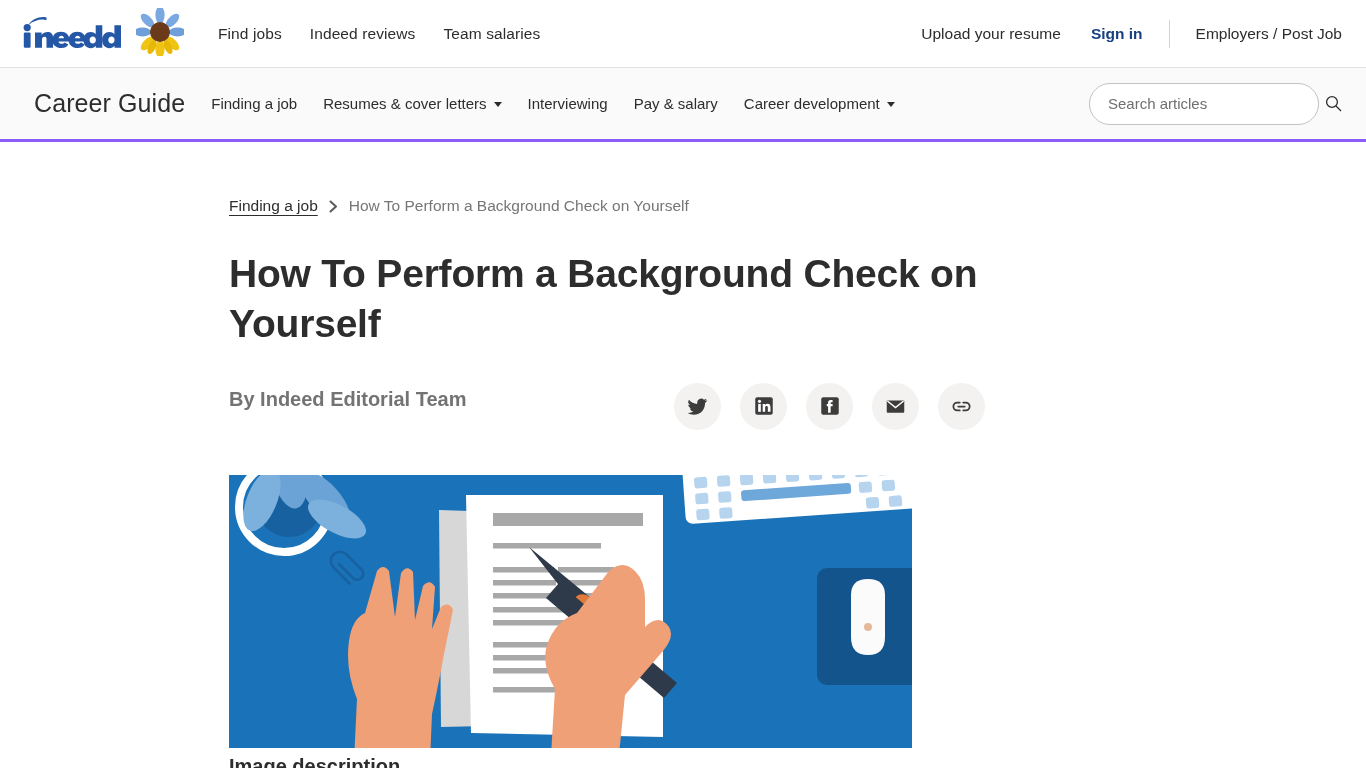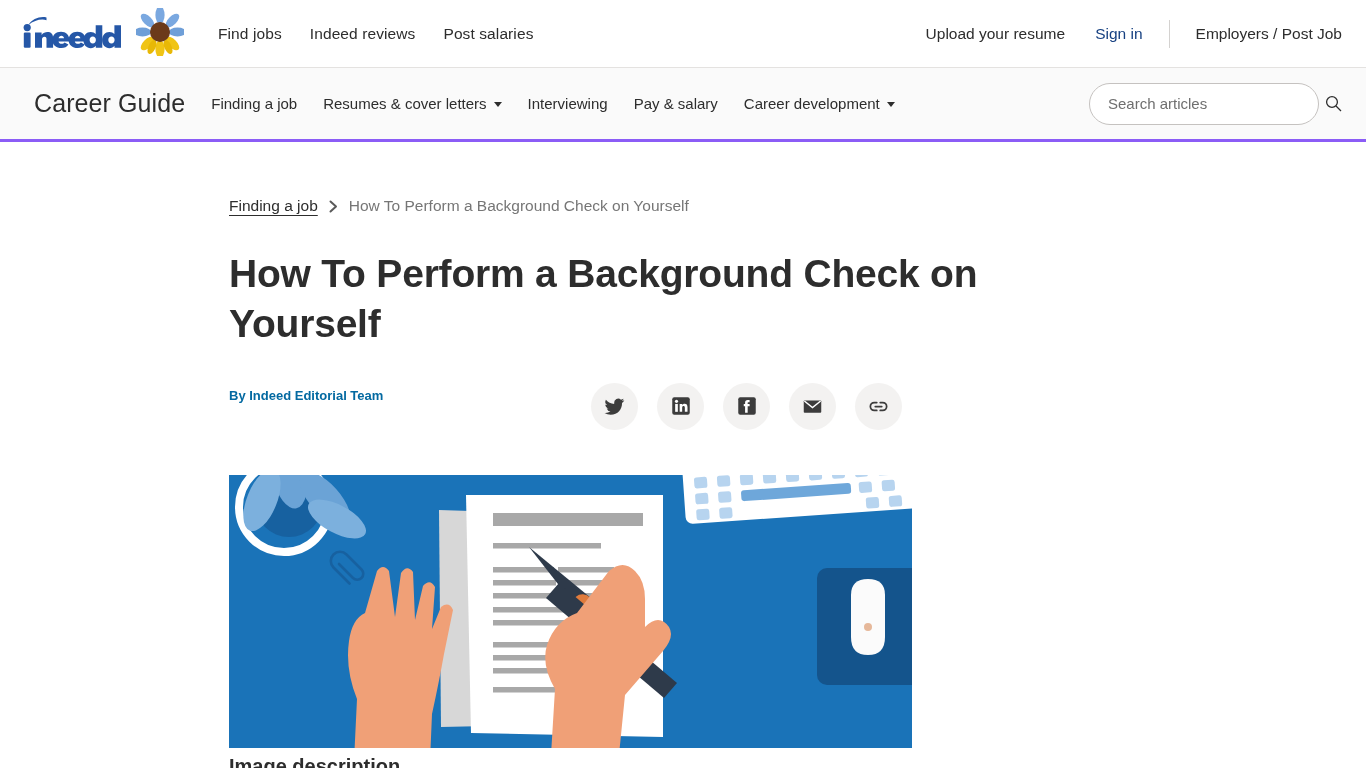--- a/index.html
+++ b/index.html
@@ -54,21 +54,21 @@
   }
   .nav-right a {
     font-size: 15.5px;
     color: #2d2d2d;
     text-decoration: none;
     white-space: nowrap;
   }
   .nav-upload { margin-right: 30px; }
   .nav-signin {
     color: #164081 !important;
-    font-weight: normal;
+    font-weight: bold;
     margin-right: 26px;
   }
   .vdivider {
     width: 1px;
     height: 28px;
     background: #d4d2d0;
     margin-right: 26px;
   }
 
   
@@ -168,23 +168,23 @@
     max-width: 860px;
     letter-spacing: -0.2px;
   }
 
   .meta-row {
     display: flex;
     align-items: flex-start;
   }
   .byline { padding-top: 6px; }
   .byline-author {
-    font-size: 13px;
+    font-size: 20px;
     font-weight: bold;
-    color: #0369a1;
+    color: #737373;
     margin-bottom: 17px;
   }
   .byline-dates {
     font-size: 15.5px;
     color: #2d2d2d;
   }
 
   .share-row {
     display: flex;
     align-items: center;
@@ -251,21 +251,21 @@
           <ellipse cx="32" cy="39" rx="3.6" ry="7.5" fill="#e8b806" transform="rotate(-25 32 39)"></ellipse>
           <circle cx="24" cy="24" r="10" fill="#6b3a1a"></circle>
         </g>
       </svg>
     </span>
   </div>
 
   <nav class="nav-primary">
     <a href="#">Find jobs</a>
     <a href="#">Indeed reviews</a>
-    <a href="#">Post salaries</a>
+    <a href="#">Team salaries</a>
   </nav>
 
   <div class="nav-right">
     <a href="#" class="nav-upload">Upload your resume</a>
     <a href="#" class="nav-signin">Sign in</a>
     <div class="vdivider"></div>
     <a href="#">Employers / Post Job</a>
   </div>
 </div>
 

